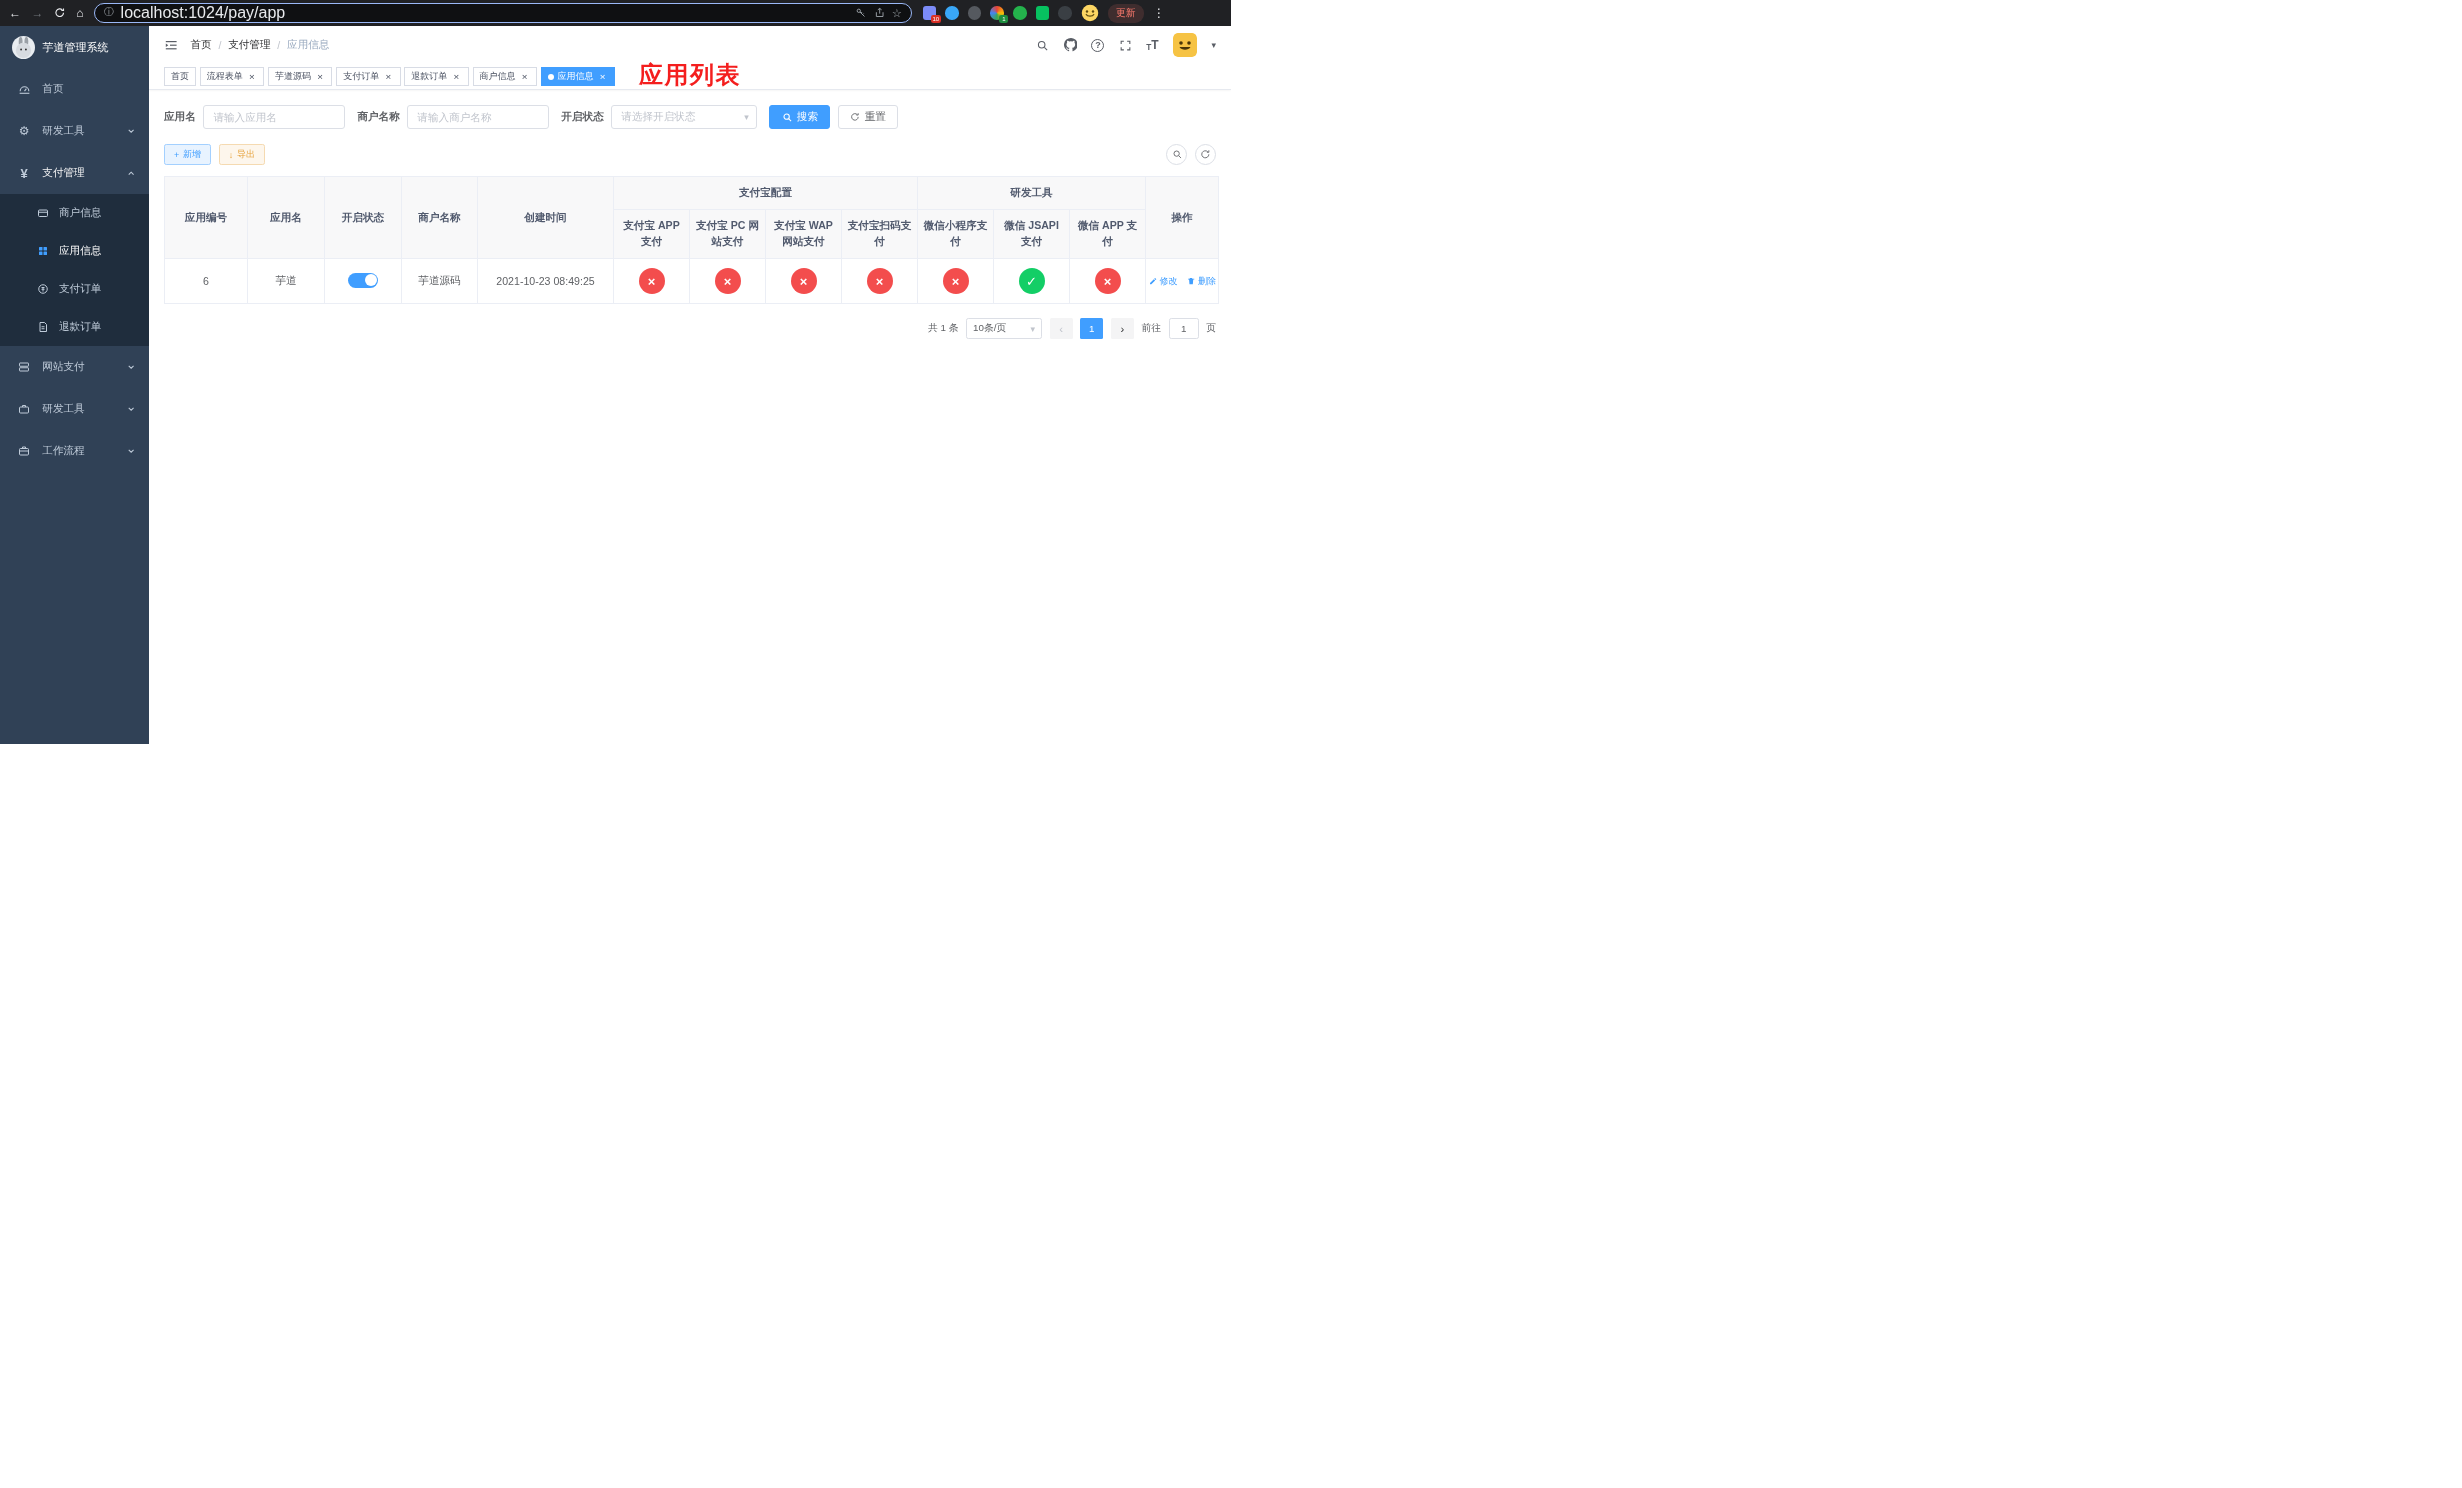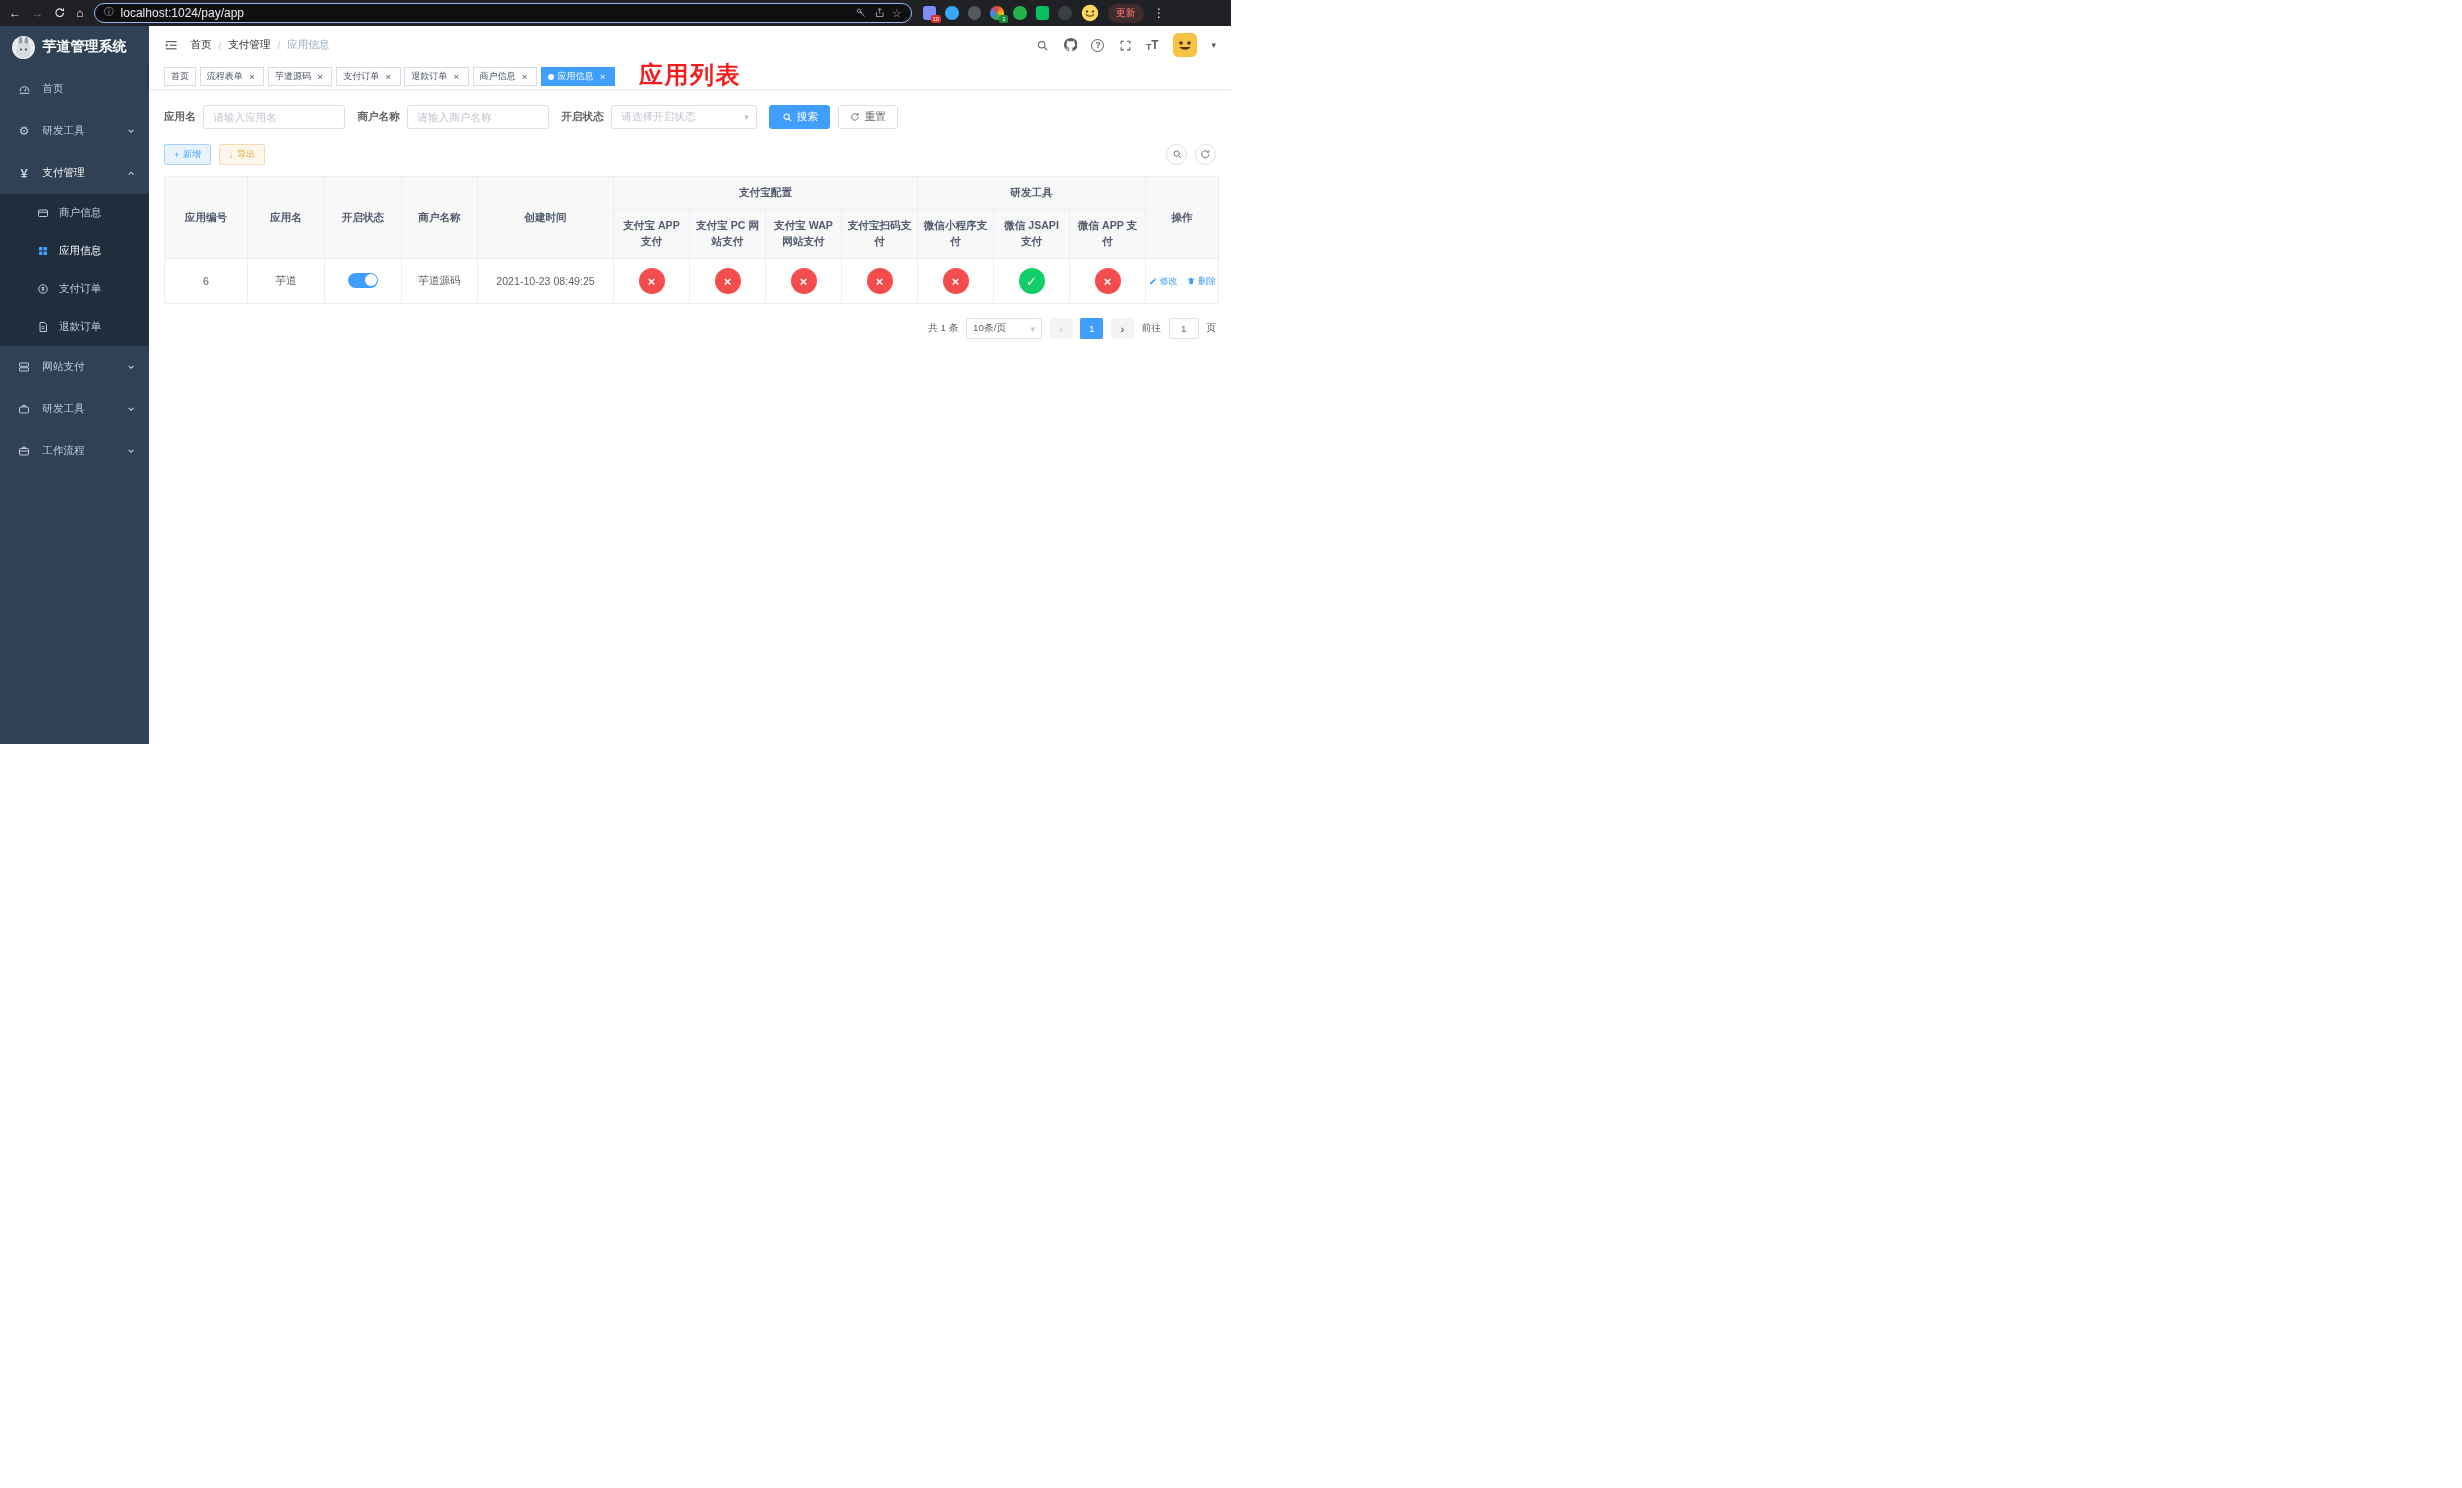--- a/index.html
+++ b/index.html
@@ -9,21 +9,21 @@
   input { font-family:inherit; outline:none; }
 
   
   .browser-bar { height:26px; background:#202124; display:flex; align-items:center; padding:0 9px; gap:10.6px; }
   .nav-ic { color:#e8eaed; font-size:12px; line-height:1; text-align:center; cursor:pointer; }
   .nav-ic.dim { color:#70757a; }
   .nav-ic svg { display:block; }
   .omnibox { flex:1; max-width:818px; height:20.4px; background:#0f1012; border:1.5px solid #9ab8f7;
     border-radius:10.6px; display:flex; align-items:center; padding:0 9px; gap:6.8px; }
   .omnibox .info-ic { color:#9aa0a6; font-size:9.8px; }
-  .omnibox .url { flex:1; color:#e8eaed; font-size:12px; }
+  .omnibox .url { flex:1; color:#e8eaed; font-size:16px; }
   .omni-ic { color:#9aa0a6; display:flex; align-items:center; cursor:pointer; }
   .omni-ic.star { font-size:11.4px; }
   .ext-row { display:flex; align-items:center; gap:9px; }
   .ext { width:13.6px; height:13.6px; border-radius:50%; position:relative; display:inline-block; cursor:pointer; }
   .e1 { background:#7c8cf8; border-radius:3px; }
   .e2 { background:#39a7f7; }
   .e3 { background:#55595f; }
   .e4 { background:conic-gradient(#ea4335,#fbbc05,#34a853,#4285f4,#ea4335); }
   .e5 { background:#24b24c; }
   .e6 { background:#07c160; border-radius:3px; }
@@ -34,21 +34,21 @@
   .badge.green { background:#1e8e3e; }
   .profile-avatar { width:18px; height:18px; border-radius:50%; overflow:hidden; cursor:pointer; }
   .update-chip { color:#ff7b6e; background:rgba(255,123,110,.14); border-radius:9px; padding:3px 8.3px;
     font-size:9.8px; cursor:pointer; white-space:nowrap; }
 
   
   .app { display:flex; height:719px; }
   .sidebar { width:149px; flex-shrink:0; background:#304156; color:#bfcbd9; }
   .sb-head { height:42px; display:flex; align-items:center; gap:7.6px; padding-left:12px; cursor:pointer; }
   .sb-avatar { width:23px; height:23px; border-radius:50%; background:#e9edf1; display:flex; align-items:flex-end; justify-content:center; overflow:hidden; }
-  .sb-title { color:#fff; font-size:14px; font-weight:700; }
+  .sb-title { color:#fff; font-size:11px; font-weight:400; }
   .menu-item { height:42px; display:flex; align-items:center; padding:0 13.6px 0 16.7px; font-size:10.6px; cursor:pointer; }
   .mi-icon { width:15px; margin-right:10.6px; display:flex; justify-content:center; align-items:center; font-size:12px; }
   .mi-icon.glyph { font-style:normal; }
   .mi-icon.yen { font-weight:700; font-size:13px; }
   .mi-label { flex:1; }
   .mi-label.white { color:#f4f4f5; }
   .chev { margin-left:auto; color:#bfcbd9; display:flex; }
   .chev.up svg { transform:rotate(180deg); }
   .submenu { background:#1f2d3d; }
   .sub-item { height:38px; display:flex; align-items:center; padding-left:35px; font-size:10.6px; cursor:pointer; }

